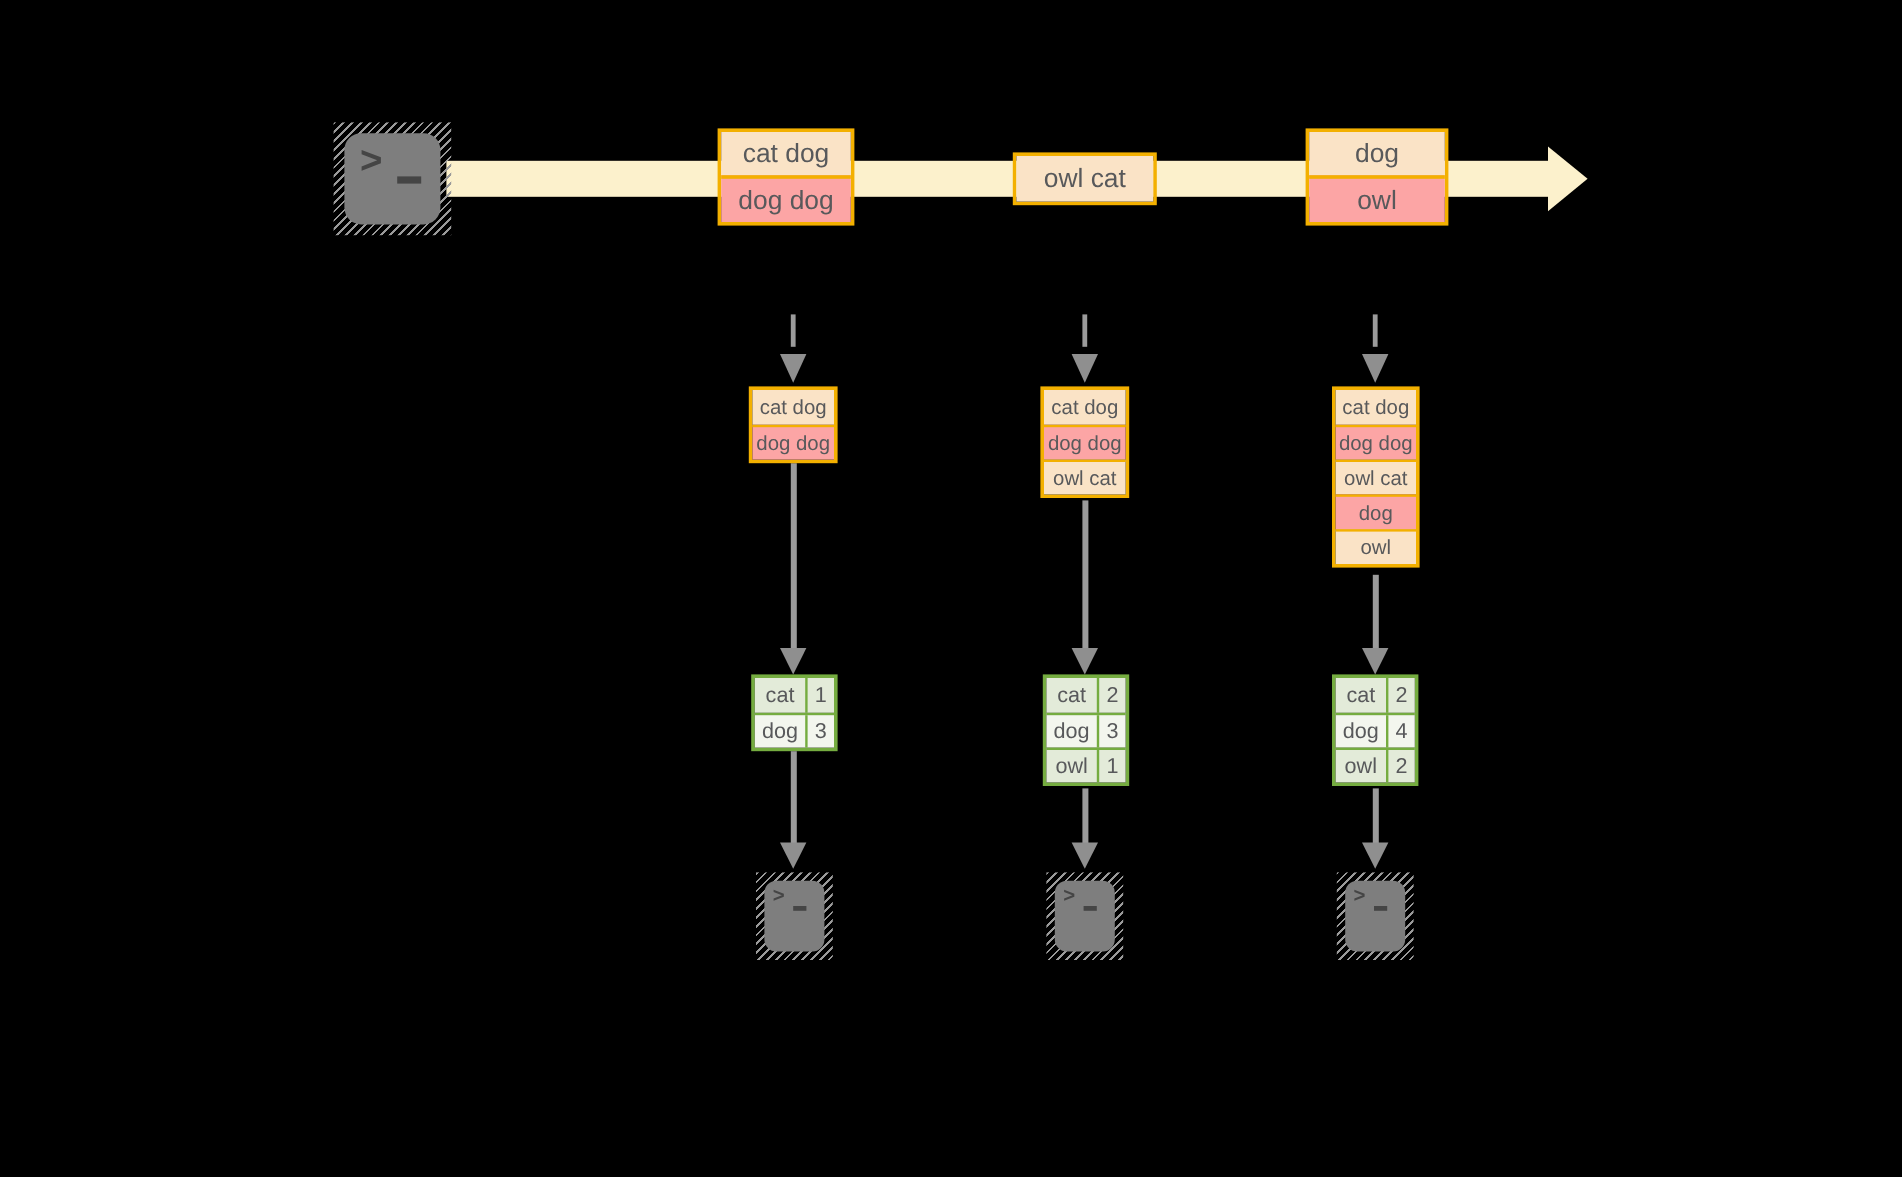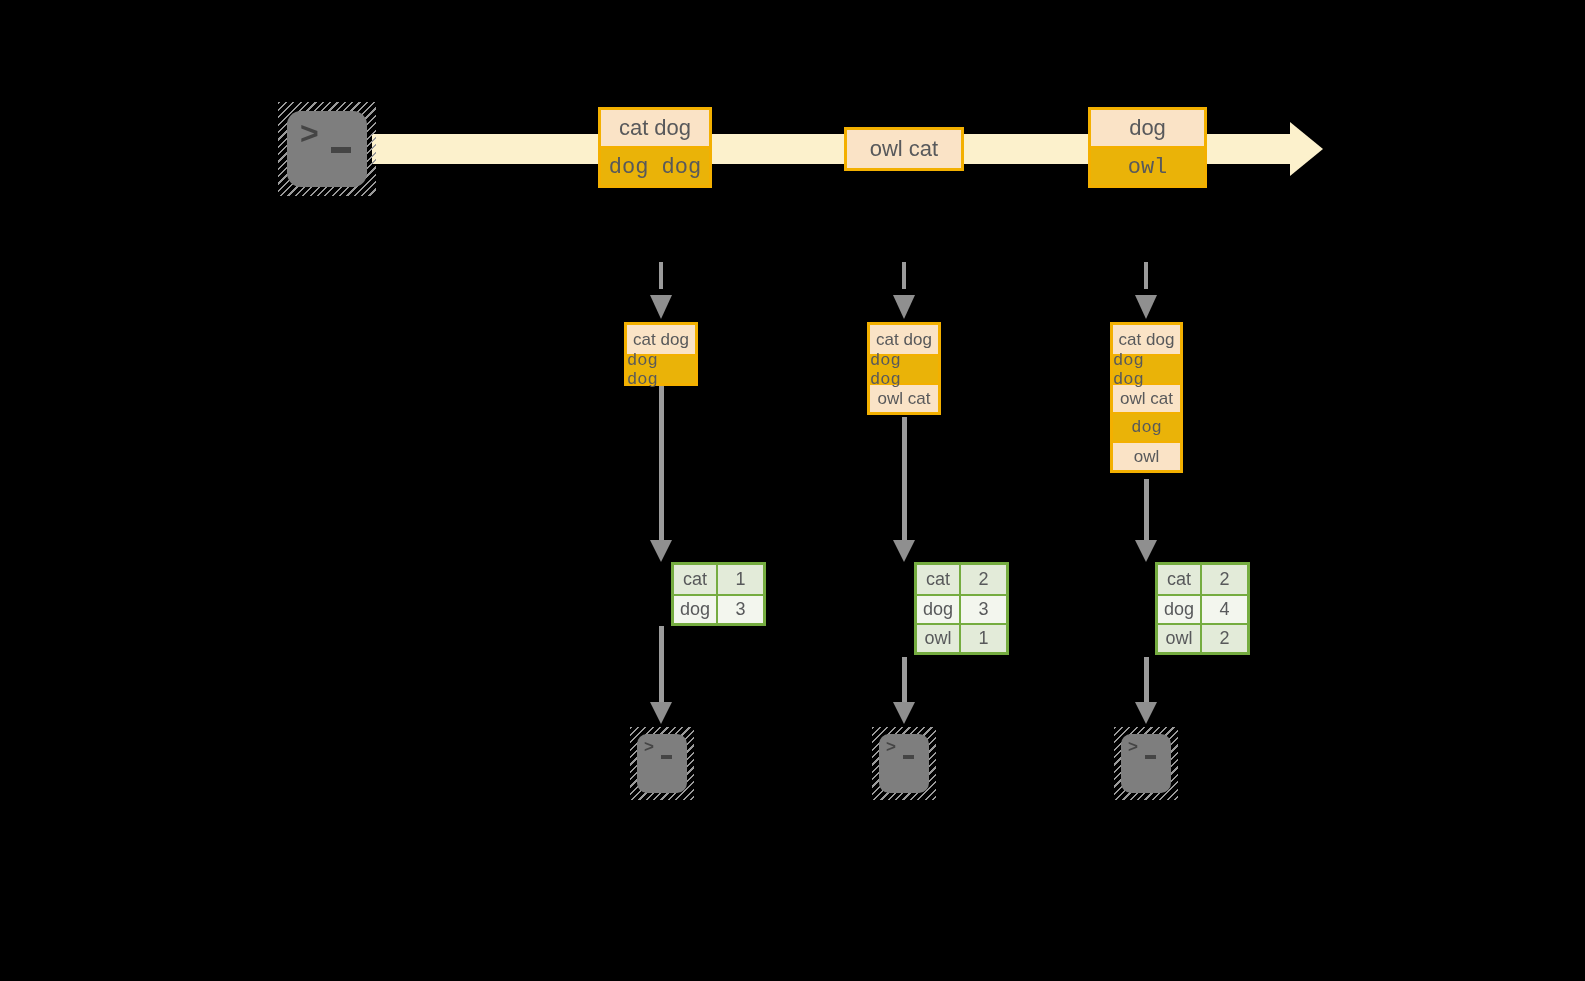--- a/index.html
+++ b/index.html
@@ -25,37 +25,37 @@
   .terminal.sm .prompt { left:7px; top:4px; font-size:17px; }
   .underscore { position:absolute; background:#454545; }
   .terminal.lg .underscore { left:44px; top:36px; width:20px; height:6px; }
   .terminal.sm .underscore { left:24px; top:21px; width:11px; height:4px; }
   
   .ebox { position:absolute; border:3px solid #F3B000; display:flex; flex-direction:column; z-index:3; }
   .ecell { flex:1; display:flex; align-items:center; justify-content:center;
     font-size:22px; color:#58595B; }
   .ecell + .ecell { border-top:3px solid #F3B000; }
   .fill-peach { background:#FAE3C6; }
-  .fill-cream { background:#eab308;font-family:Liberation Mono, monospace; }
+  .fill-cream { background:#fca5a5; }
   
   .stack { position:absolute; border:3px solid #F3B000; z-index:5; }
   .scell { height:29px; display:flex; align-items:center; justify-content:center;
     font-size:17px; color:#58595B; }
   .scell + .scell { border-top:2px solid #F3B000; }
   
   .dashseg { position:absolute; width:4px; height:27px; top:262px; background:#9B9B9B; z-index:4; }
   .dhead { position:absolute; top:295px; width:0; height:0; z-index:4;
     border-left:11px solid transparent; border-right:11px solid transparent;
     border-top:24px solid #8F8F8F; }
   .vline { position:absolute; width:5px; background:#9B9B9B; z-index:4; }
   .ahead { position:absolute; width:0; height:0; z-index:4;
     border-left:11px solid transparent; border-right:11px solid transparent;
     border-top:22px solid #8F8F8F; }
   
-  .wtable { position:absolute; border:3px solid #75AC40; z-index:4; width:95px;margin-left:45px; }
+  .wtable { position:absolute; border:3px solid #75AC40; z-index:4; width:72px; }
   .trow { display:flex; height:29px; }
   .trow + .trow { border-top:2px solid #75AC40; }
   .tword { width:44px; border-right:2px solid #75AC40; display:flex; align-items:center;
     justify-content:center; font-size:18px; color:#58595B; }
   .tcount { flex:1; display:flex; align-items:center; justify-content:center;
     font-size:18px; color:#58595B; }
   .row-dark { background:#E3EBD9; }
   .row-light { background:#F3F6EE; }
   
   .querybox { position:absolute; left:695px; top:462px; width:429px; height:45px;

